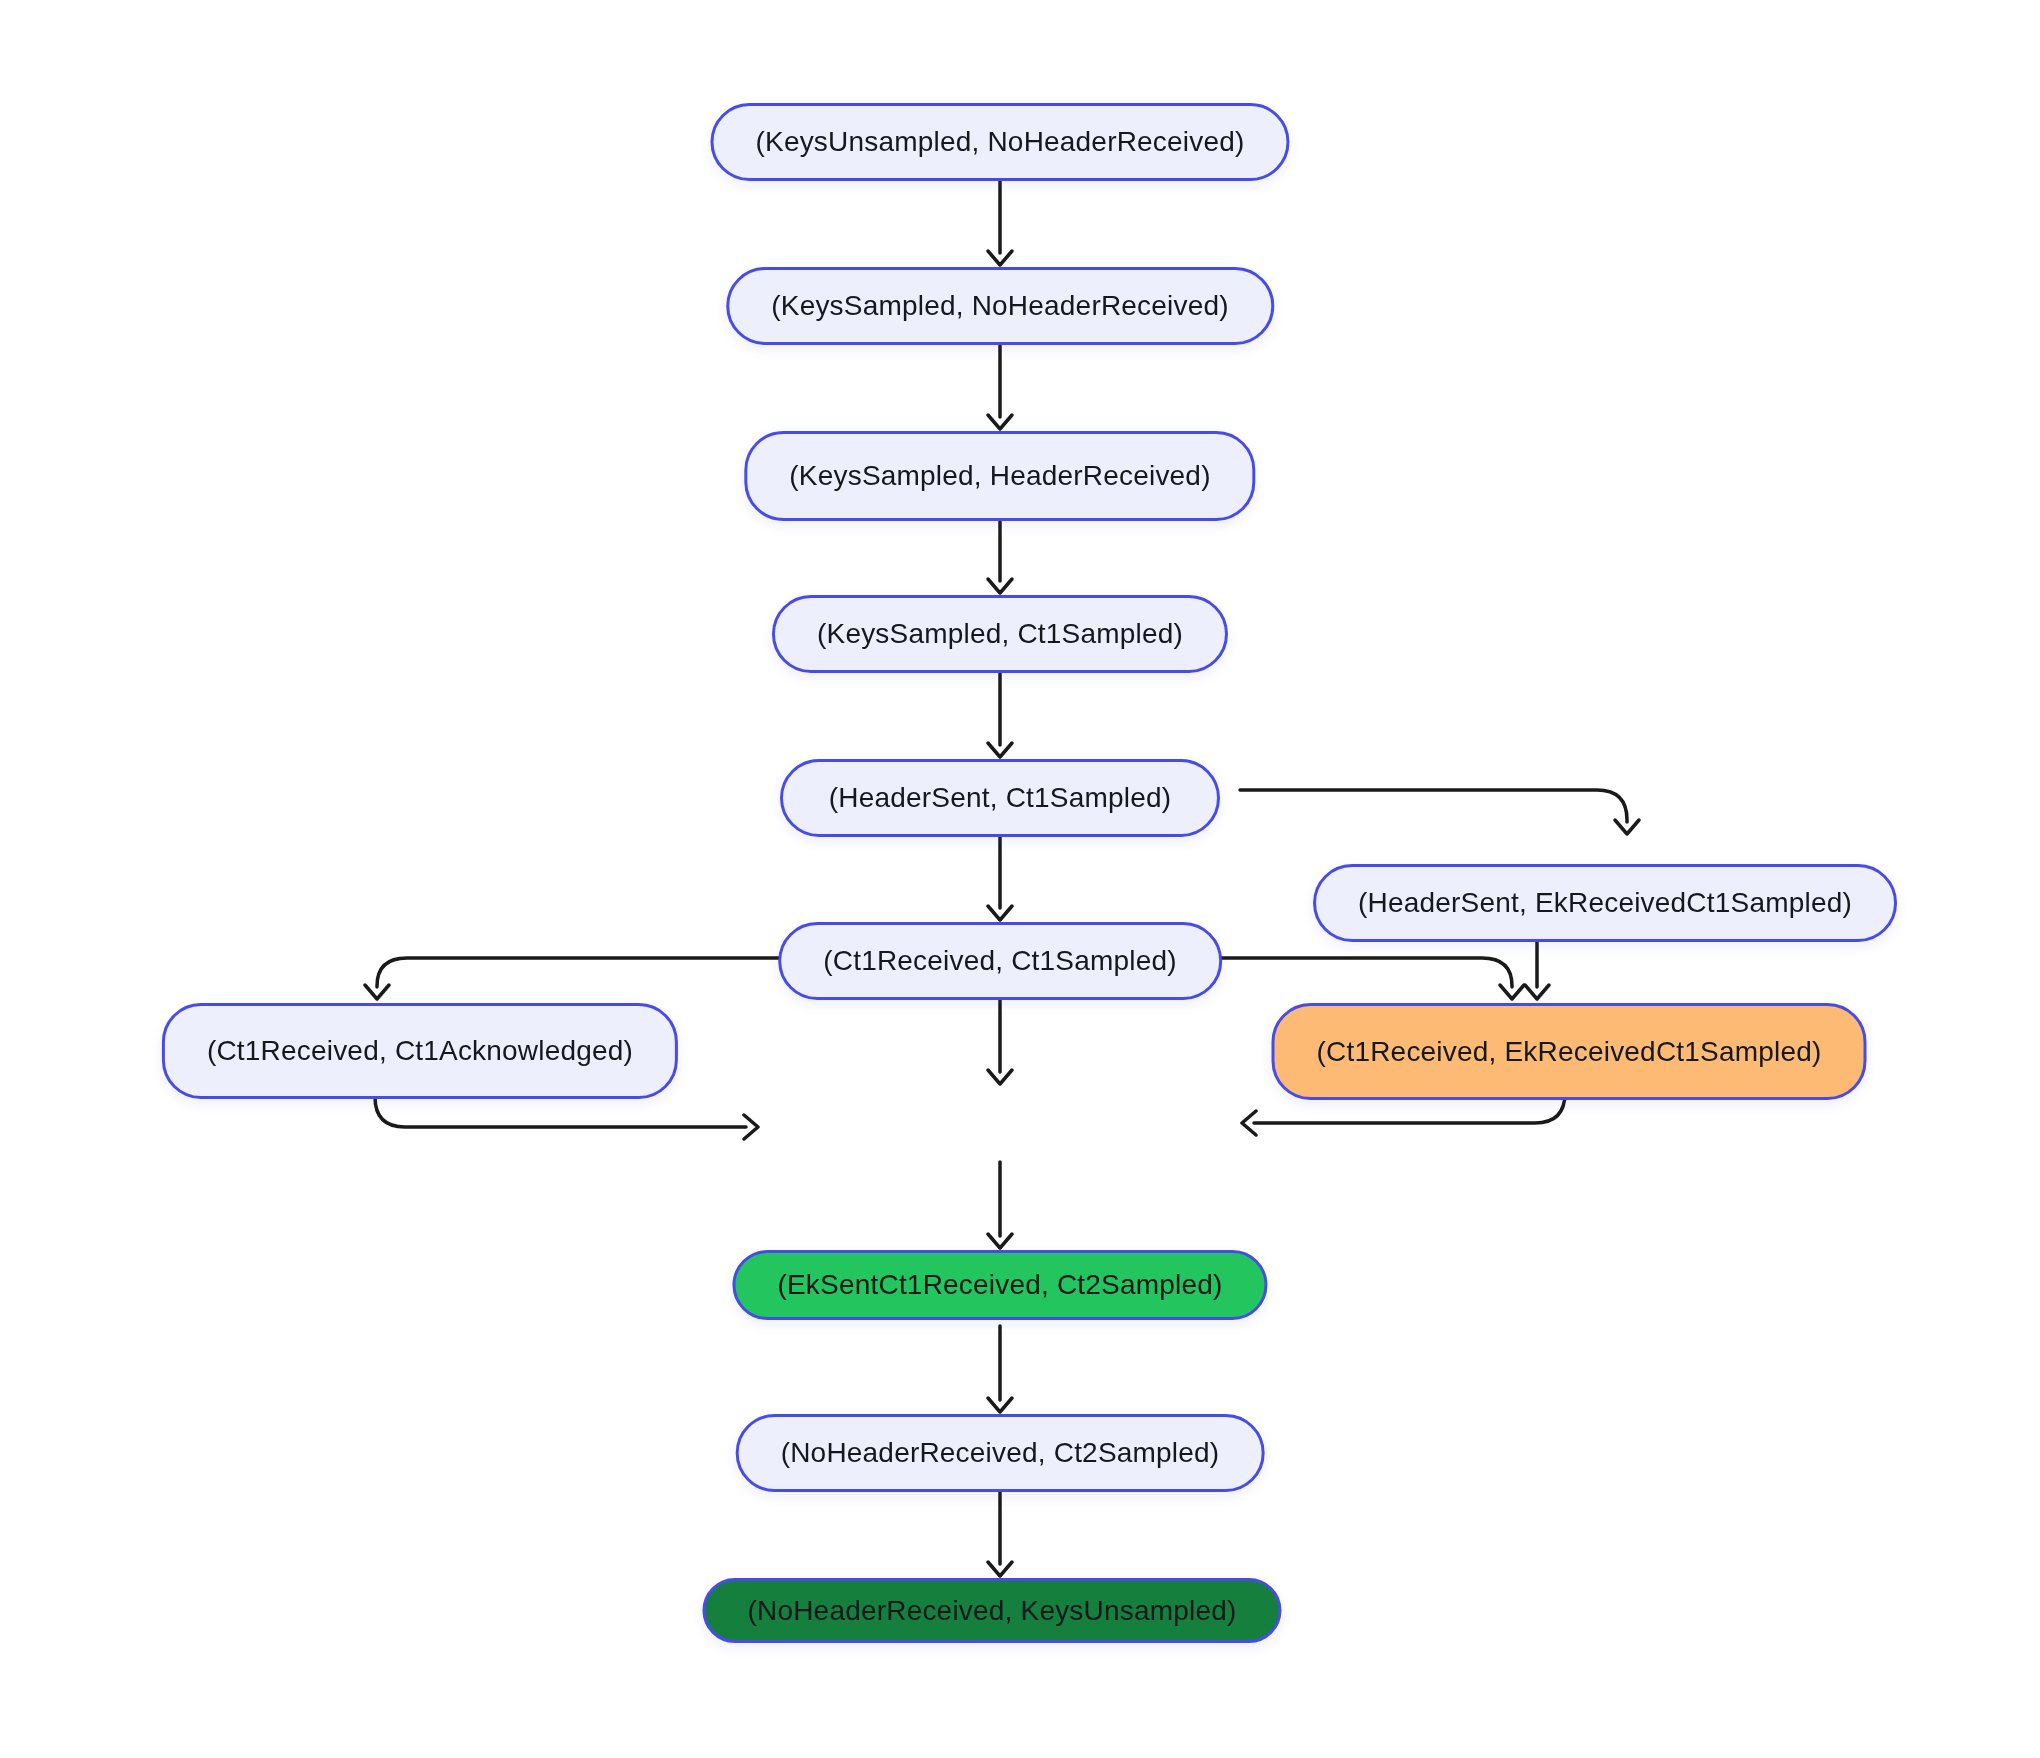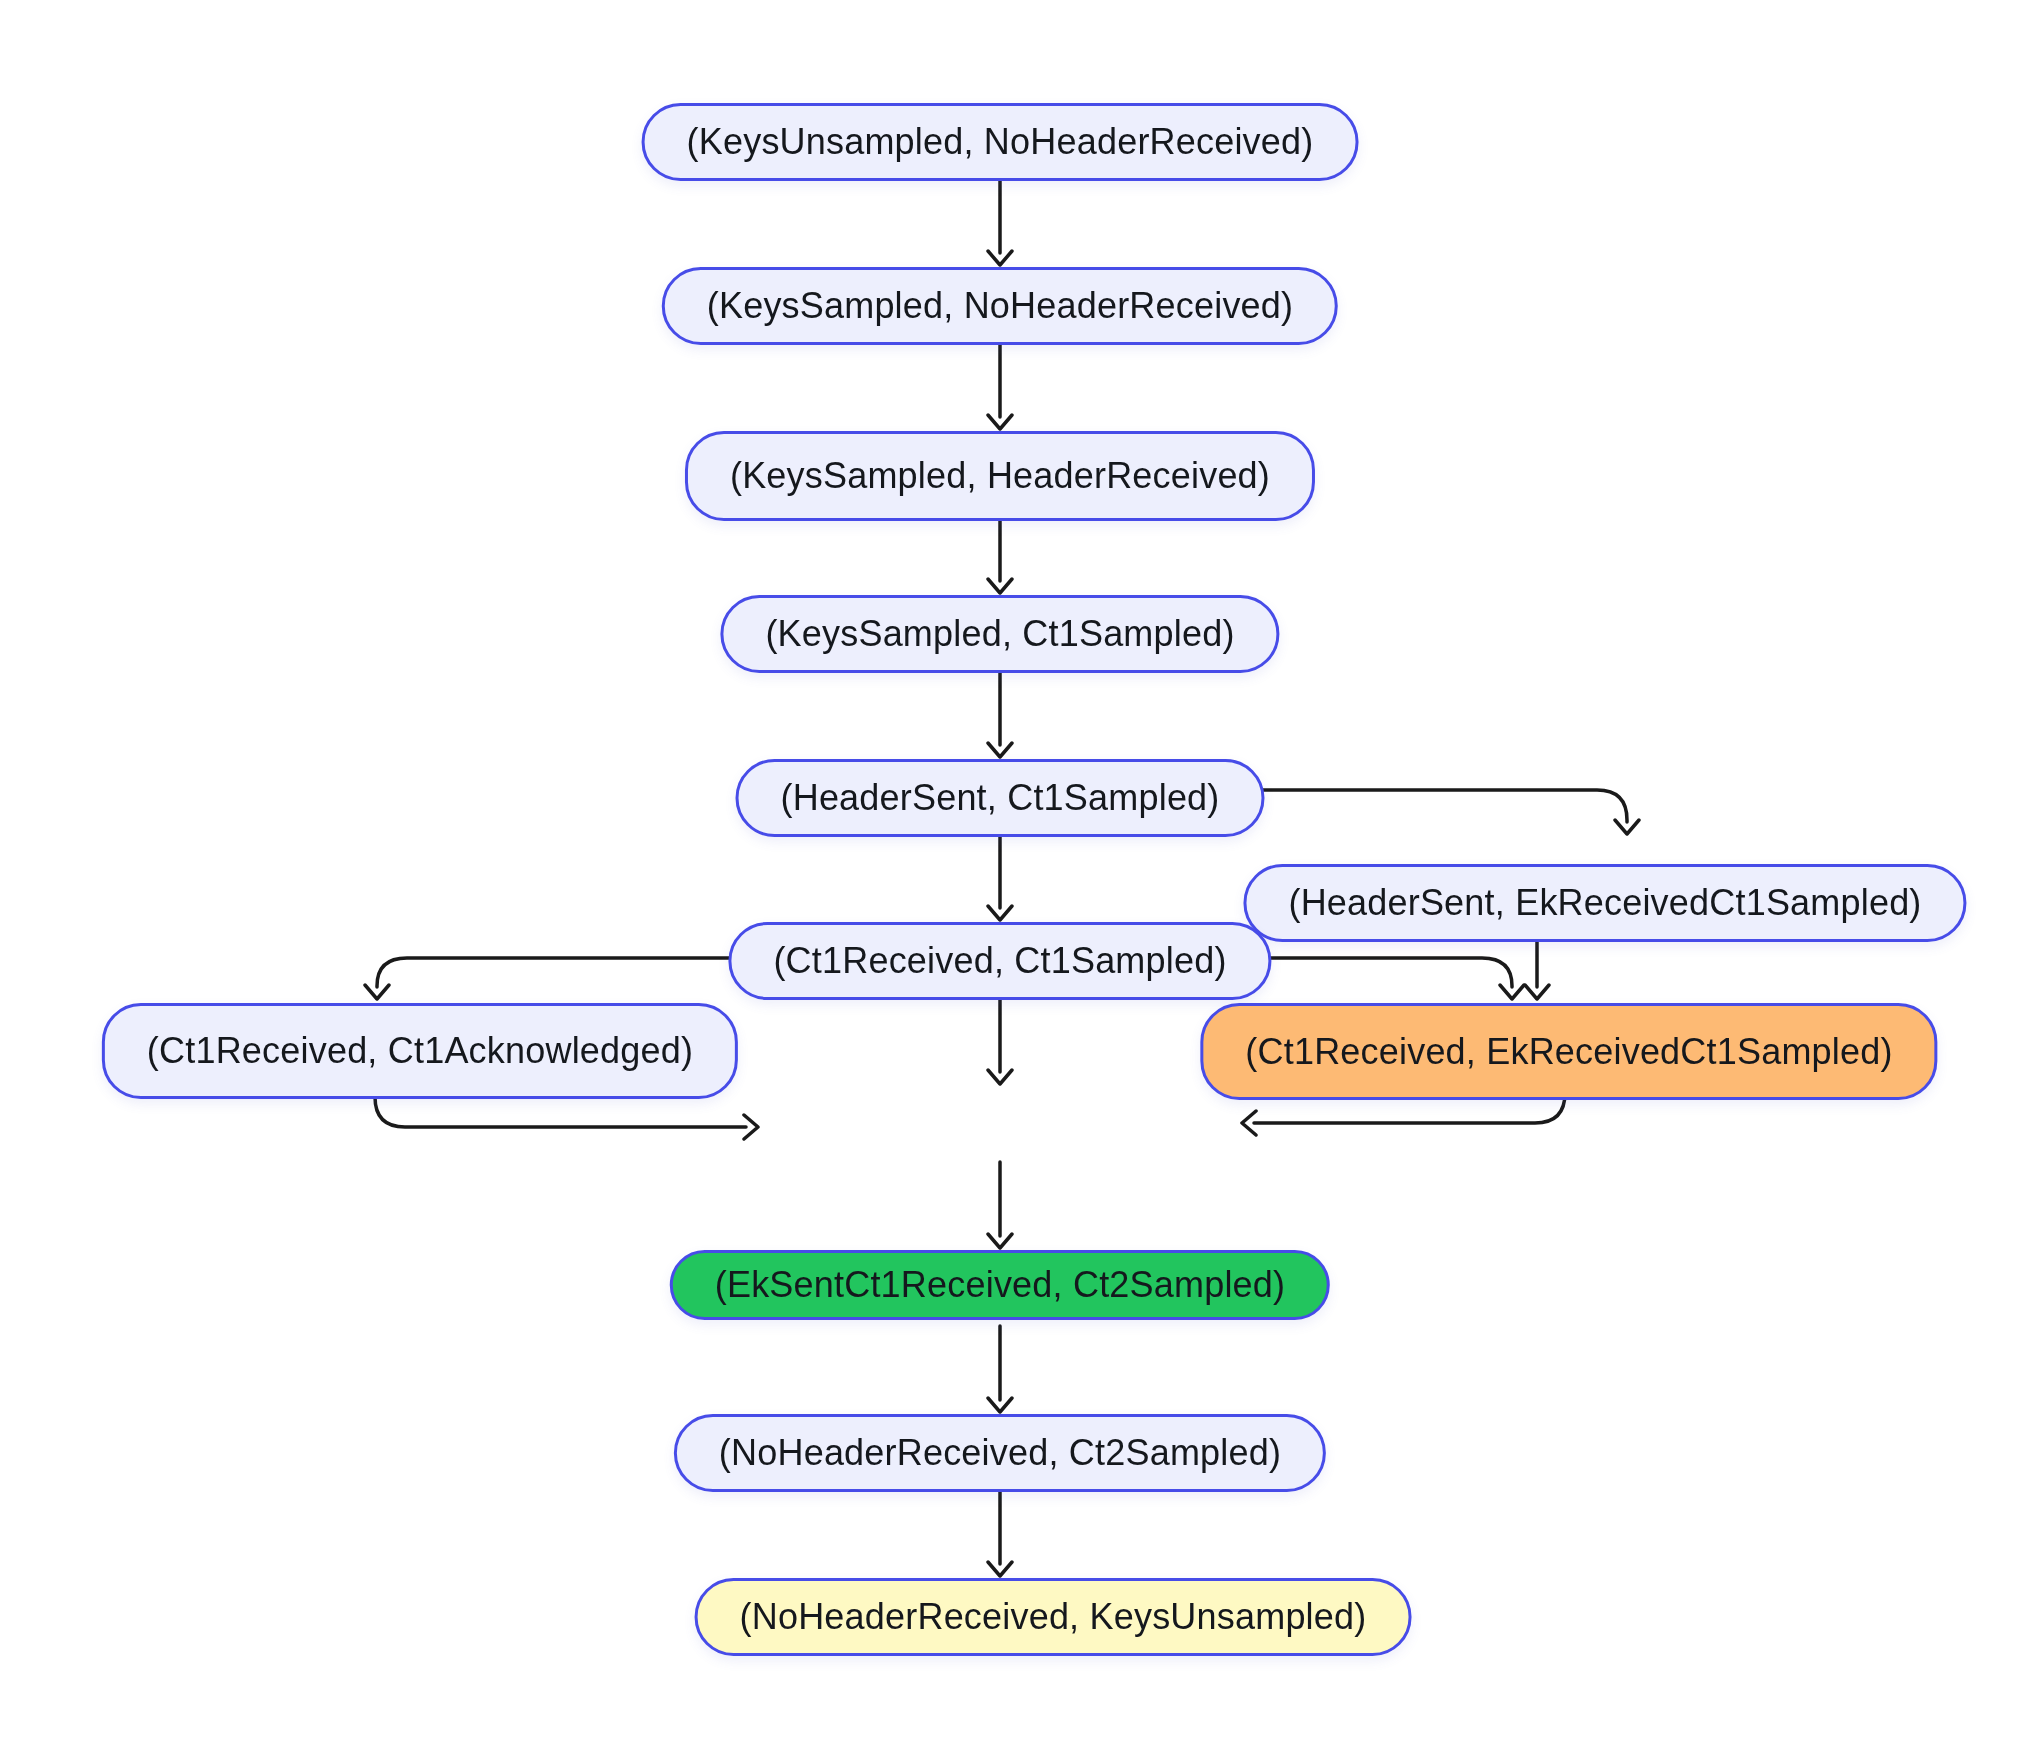--- a/index.html
+++ b/index.html
@@ -34,21 +34,21 @@
     transform: translateX(-50%);
     height: 78px;
     min-width: 440px;
     box-sizing: border-box;
     padding: 0 42px;
     display: flex;
     align-items: center;
     justify-content: center;
     white-space: nowrap;
     border-radius: 39px;
-    font-size: 36px;
+    font-size: 28px;
     letter-spacing: 0.2px;
     box-shadow: 0 5px 12px rgba(90, 100, 210, 0.10);
   }
 </style>
 </head>
 <body>
 
 <div id="canvas">
   <svg id="edges-layer" width="2040" height="1758" viewBox="0 0 2040 1758" aria-hidden="true">
     <defs>
@@ -101,17 +101,17 @@
       </div>
       <div class="state-node" style="left: 1569px; top: 1003px; height: 97px; border-radius: 39px; background: #fdba74; border: 3.5px solid rgb(71, 76, 232); color: rgb(21, 24, 29);">
         <span>(Ct1Received, EkReceivedCt1Sampled)</span>
       </div>
       <div class="state-node" style="left: 1000px; top: 1250px; height: 70px; border-radius: 39px; background: #22c55e; border: 3.5px solid rgb(71, 76, 232); color: rgb(21, 24, 29);">
         <span>(EkSentCt1Received, Ct2Sampled)</span>
       </div>
       <div class="state-node" style="left: 1000px; top: 1414px; height: 78px; border-radius: 39px; background: rgb(237, 239, 253); border: 3.5px solid rgb(71, 76, 232); color: rgb(21, 24, 29);">
         <span>(NoHeaderReceived, Ct2Sampled)</span>
       </div>
-      <div class="state-node" style="left: 1053px; top: 1578px; height: 78px; border-radius: 39px; background: #fef9c3; border: 3.5px solid rgb(71, 76, 232); color: rgb(21, 24, 29);">
+      <div class="state-node" style="left: 992px; top: 1578px; height: 65px; border-radius: 39px; background: #15803d; border: 3.5px solid rgb(71, 76, 232); color: rgb(21, 24, 29);">
         <span>(NoHeaderReceived, KeysUnsampled)</span>
       </div>
     </div>
 </div>
 
 </body></html>

